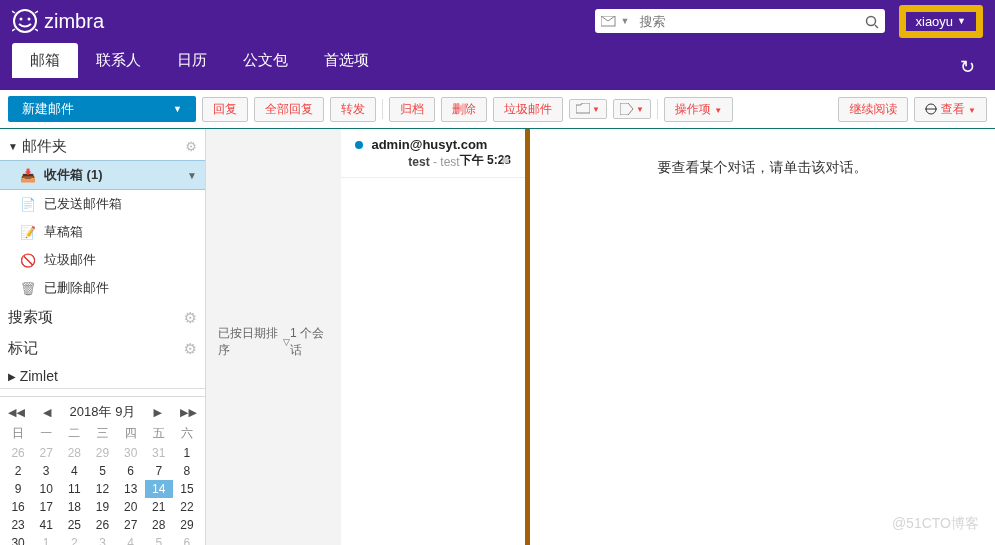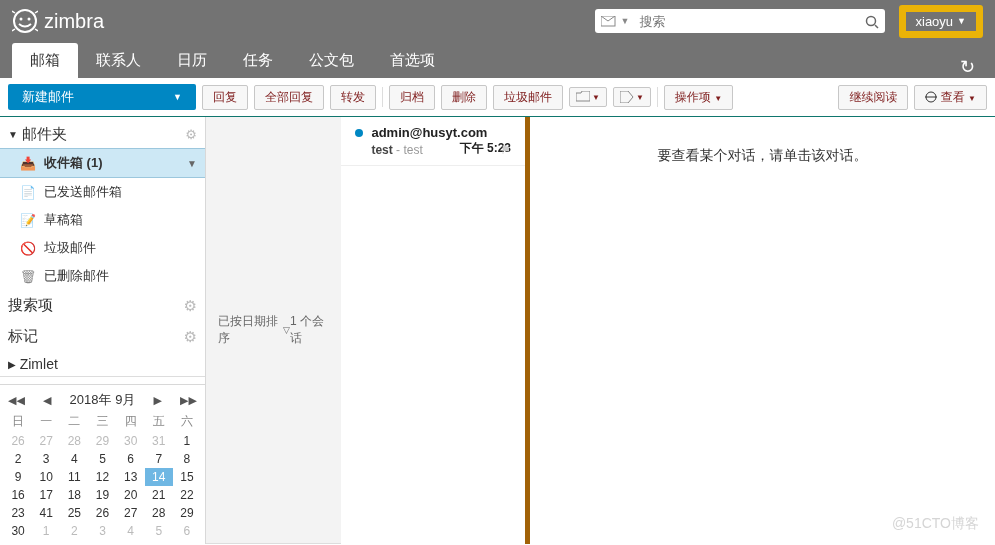--- a/index.html
+++ b/index.html
@@ -1,31 +1,31 @@
 <!DOCTYPE html>
 <html><head>
 <meta charset="utf-8">
 <style>
 * { box-sizing: border-box; margin: 0; padding: 0; }
 body { font-family: "Microsoft YaHei", Arial, sans-serif; font-size: 13px; color: #333; background: #fff; width: 995px; height: 545px; overflow: hidden; position: relative; }
-.header { background: #737373; height: 78px; color: #fff; }
+.header { background: #4c1d95; height: 90px; color: #fff; }
 .header-top { display: flex; align-items: center; height: 42px; padding: 0 12px; }
 .logo { display: flex; align-items: center; font-size: 20px; font-weight: normal; }
 .logo-icon { margin-right: 6px; }
 .spacer { flex: 1; }
 .search-box { display: flex; align-items: center; background: #fff; border-radius: 3px; width: 290px; height: 24px; padding: 0 6px; color: #666; }
 .search-box input { border: none; outline: none; flex: 1; font-size: 13px; padding: 0 6px; color: #333; }
 .user-btn { margin-left: 14px; border: 7px solid #eab308; border-radius: 3px; padding: 2px 10px; color: #fff; font-size: 13px; display: flex; align-items: center; gap: 4px; cursor: pointer; }
 .nav-tabs { display: flex; height: 36px; align-items: flex-end; padding-left: 12px; }
 .nav-tab { padding: 8px 18px; cursor: pointer; font-size: 15px; color: #fff; }
 .nav-tab.active { background: #fff; color: #333; border-radius: 3px 3px 0 0; }
 .refresh { margin-left: auto; margin-right: 20px; color: #fff; font-size: 18px; cursor: pointer; }
 .toolbar { display: flex; align-items: center; padding: 6px 8px; border-bottom: 1px solid #0f766e; gap: 6px; background: #fff; }
 .compose-btn { background: #0087c3; color: #fff; border: none; padding: 4px 14px; width: 188px; text-align: left; display: flex; align-items: center; justify-content: space-between; cursor: pointer; border-radius: 2px; font-size: 13px; }
-.tb-btn { border: 1px solid #c7c7c7; background: #f7f7f7; padding: 3px 10px; font-size: 12px; border-radius: 2px; cursor: pointer; color: #7f1d1d; }
+.tb-btn { border: 1px solid #c7c7c7; background: #f7f7f7; padding: 3px 10px; font-size: 12px; border-radius: 2px; cursor: pointer; color: #ef4444; }
 .tb-btn.icon-only { padding: 3px 6px; display: flex; align-items: center; gap: 2px; }
 .tb-sep { width: 1px; background: #ddd; height: 20px; }
 .main { display: flex; height: calc(100% - 118px); }
 .sidebar { width: 206px; border-right: 1px solid #d8d8d8; display: flex; flex-direction: column; }
 .folders { flex: 1; overflow: auto; padding: 4px 0; }
 .folder-hdr { display: flex; align-items: center; padding: 4px 8px; font-size: 15px; cursor: pointer; }
 .folder-hdr .chev { margin-right: 4px; font-size: 10px; }
 .folder-hdr .gear { margin-left: auto; color: #bbb; font-size: 13px; }
 .folder-item { display: flex; align-items: center; padding: 5px 8px 5px 20px; cursor: pointer; font-size: 13px; gap: 8px; }
 .folder-item.active { background: #cde8f5; font-weight: bold; border: 1px solid #9cc7dd; border-left: none; border-right: none; }
@@ -44,21 +44,21 @@
 .cal-grid td { color: #333; cursor: pointer; }
 .cal-grid td.other { color: #bbb; }
 .cal-grid td.today { background: #6fb7e3; color: #fff; }
 .mid { width: 324px; border-right: 5px solid #a16207; display: flex; flex-direction: row; }
 .list-hdr { display: flex; align-items: center; padding: 8px 12px; background: #f3f3f3; border-bottom: 1px solid #ddd; color: #666; font-size: 12px; }
 .list-hdr .count { margin-left: auto; }
 .msg { padding: 8px 14px; border-bottom: 1px solid #eee; cursor: pointer; position: relative; }
 .msg-from { font-weight: bold; font-size: 13px; color: #222; }
 .msg-time { float: right; font-weight: bold; font-size: 12px; color: #222; }
 .msg-dot { display: inline-block; width: 8px; height: 8px; background: #0087c3; border-radius: 50%; margin-right: 8px; }
-.msg-sub { margin-top: 3px; padding-left: 16px; font-size: 12px; color: #444; }
+.msg-sub { margin-top: 3px; padding-left: 16px; font-size: 12px; color: #444; text-align: right; }
 .msg-sub .preview { color: #999; }
 .msg-flag { position: absolute; right: 14px; bottom: 8px; color: #ccc; }
 .content { flex: 1; padding: 30px 20px; text-align: center; color: #333; font-size: 14px; }
 .watermark { position: absolute; right: 16px; bottom: 12px; color: #d5d5d5; font-size: 14px; }
 svg { display: inline-block; vertical-align: middle; }
 </style>
 </head>
 <body>
 
 <div class="header">
@@ -95,21 +95,20 @@
     <div class="user-btn">
       <span>xiaoyu</span>
       <span style="font-size:9px;">▼</span>
     </div>
   </div>
   <div class="nav-tabs">
 
     <div class="nav-tab active">邮箱</div>
       <div class="nav-tab">联系人</div>
       <div class="nav-tab">日历</div>
-      <div class="nav-tab">任务</div>
       <div class="nav-tab">公文包</div>
       <div class="nav-tab">首选项</div>
       <span class="refresh">↻</span>
   </div>
 </div>
 
 <div class="toolbar">
   <button class="compose-btn">
     <span>新建邮件</span>
     <span style="font-size:9px;">▼</span>

